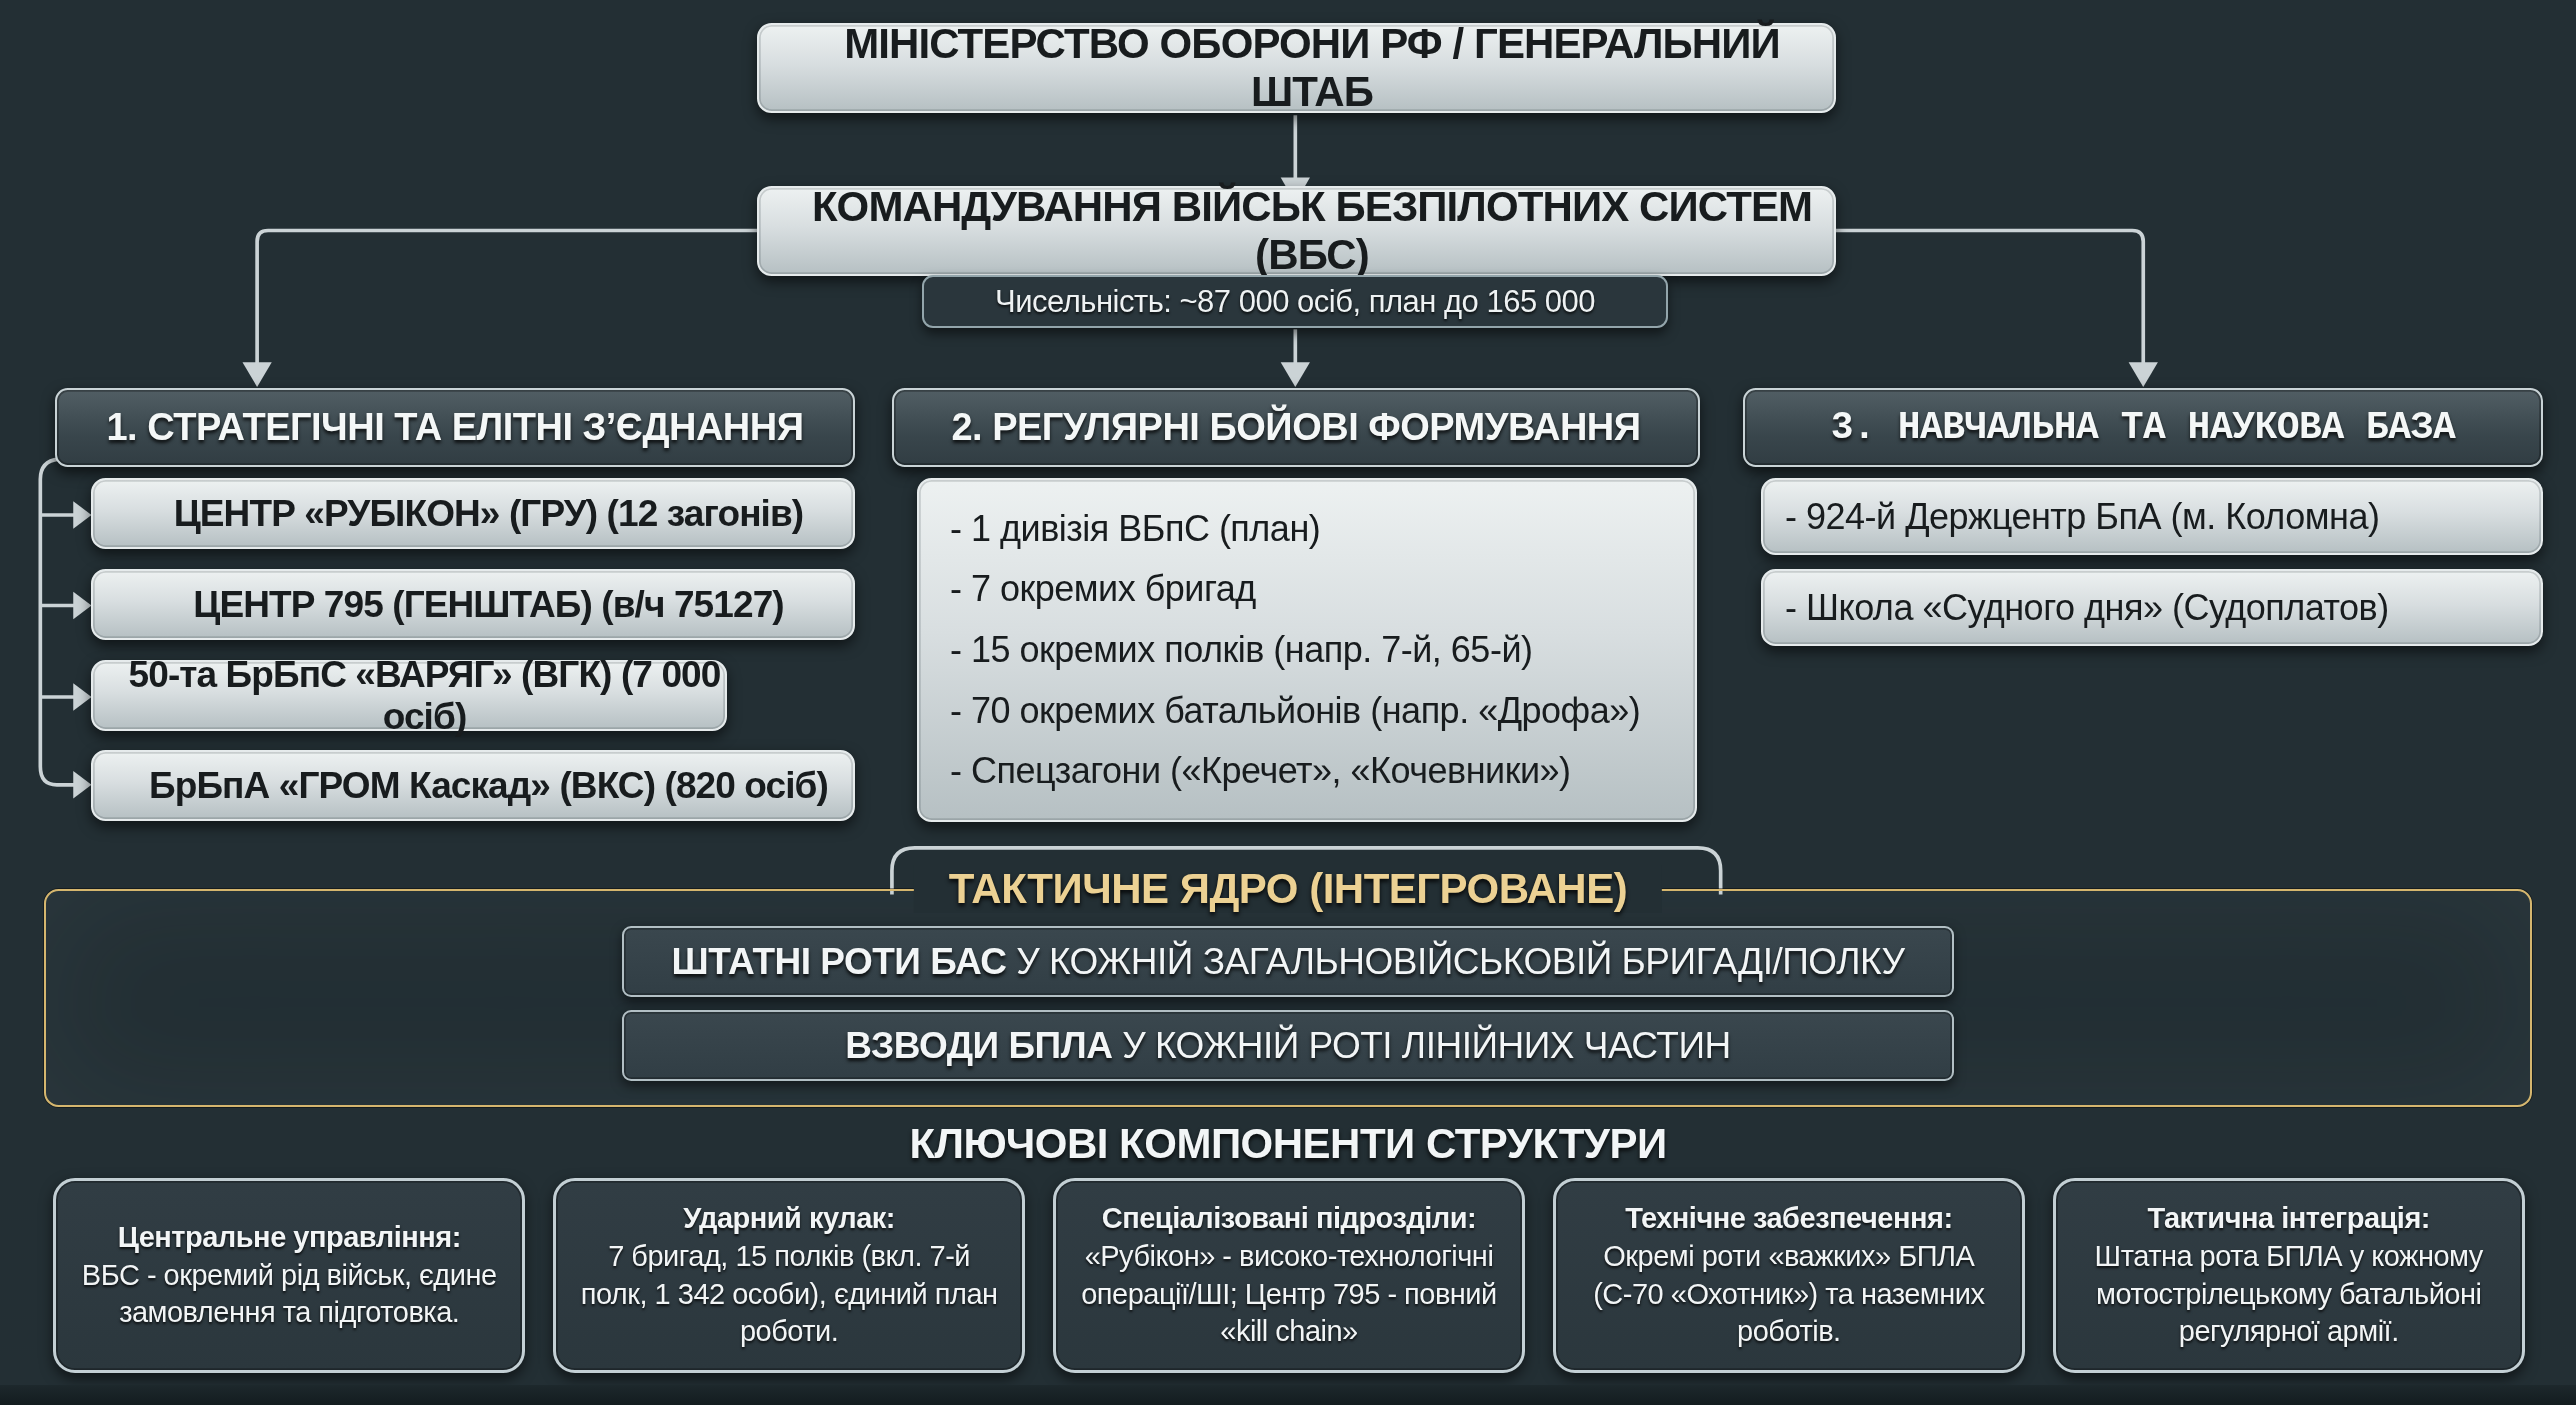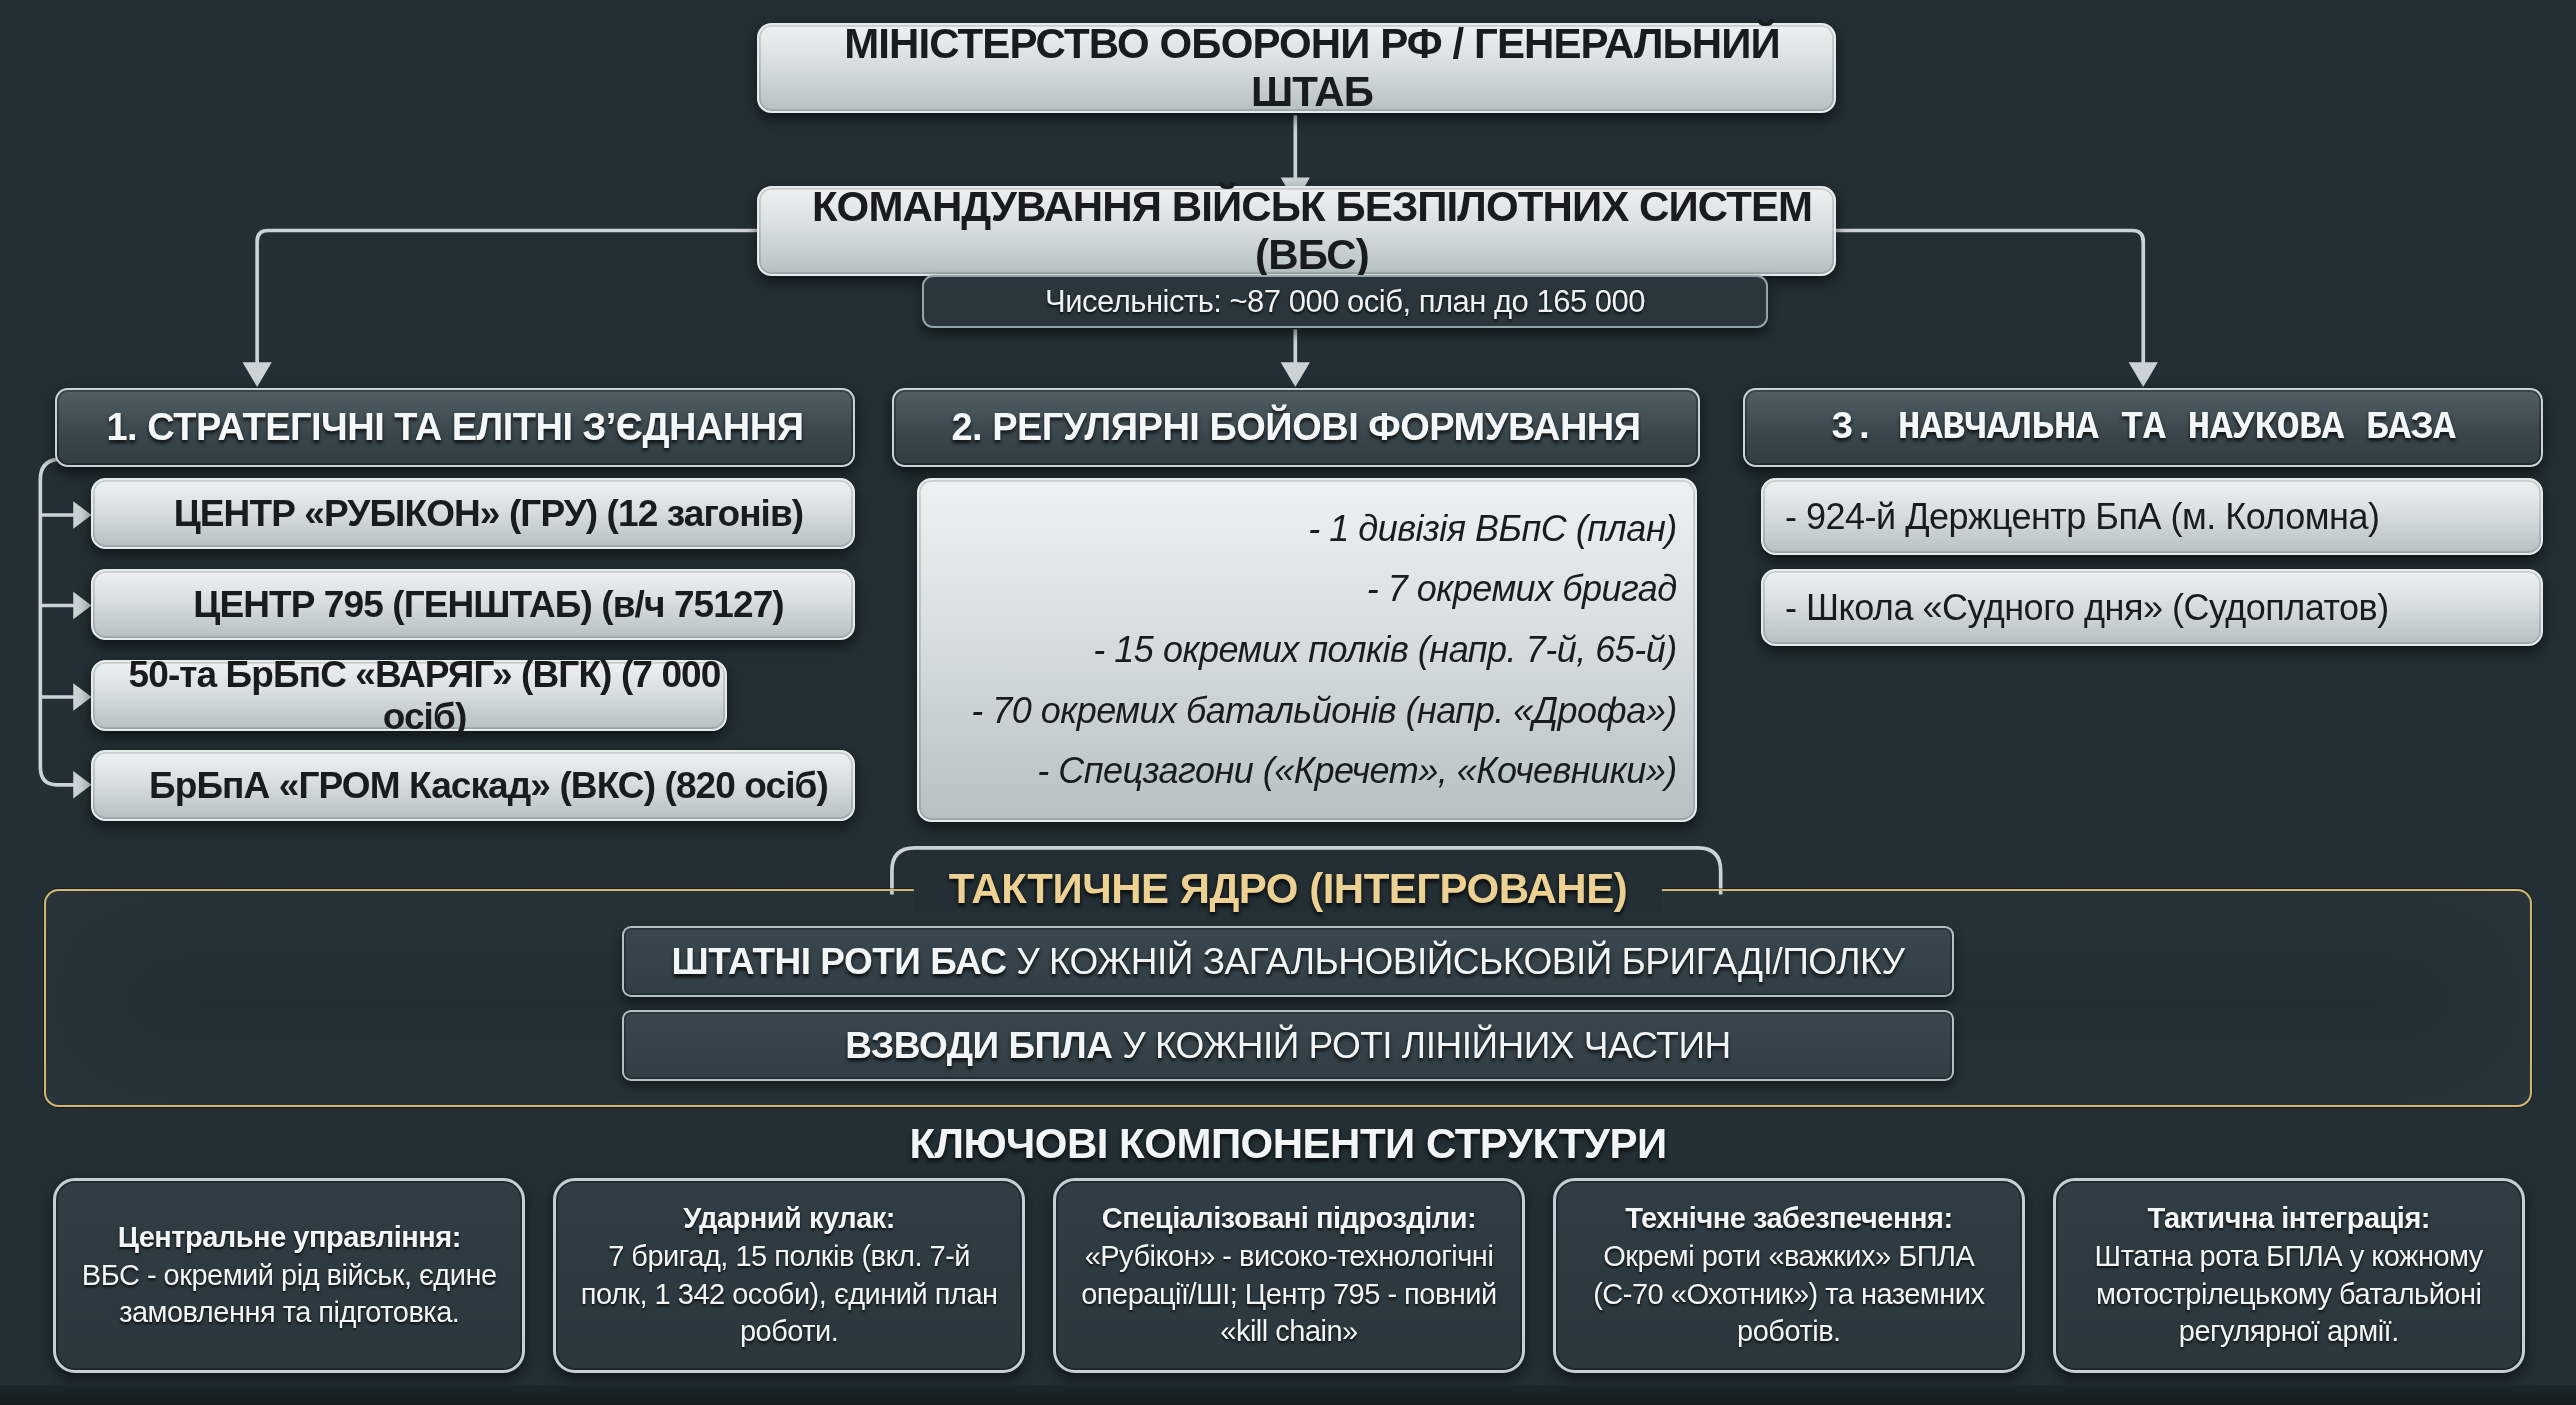--- a/index.html
+++ b/index.html
@@ -46,22 +46,22 @@
     border: 2.7px solid #93a5ab;
     border-radius: 11px;
     box-shadow: 0 5.5px 11px rgba(0,0,0,.5);
     color: #eef2f3;
     font-size: 31px; font-weight: 400;
     text-shadow: 0 1.8px 2.7px rgba(0,0,0,.8);
   }
 
   
   .listbox {
-    flex-direction: column; align-items: flex-end; justify-content: space-evenly;
-    text-align: left; padding: 9.1px 18.3px 9.1px 31px; font-style: italic;
+    flex-direction: column; align-items: flex-start; justify-content: space-evenly;
+    text-align: left; padding: 9.1px 18.3px 9.1px 31px;
   }
   .list-line { font-size: 36px; font-weight: 400; color: #181c1e; letter-spacing: -0.5px; }
 
   .col3-item { justify-content: flex-start; text-align: left; padding: 7.3px 22px; font-size: 36px; font-weight: 400; letter-spacing: -0.5px; }
 
   
   .gold-box {
     position: absolute; z-index: 2; box-sizing: border-box;
     border: 2.7px solid #d5b66e; border-radius: 14.6px;
     box-shadow: 0 0 0 0.9px rgba(0,0,0,.4), inset 0 0 128px rgba(140,170,180,.08);
@@ -147,21 +147,21 @@
   </svg>
 
   <div class="node light big" style="left:757px; top:23px; width:1079px; height:90px;">
     <span>МІНІСТЕРСТВО ОБОРОНИ РФ / ГЕНЕРАЛЬНИЙ ШТАБ</span>
   </div>
 
   <div class="node light big" style="left:757px; top:186px; width:1079px; height:90px;">
     <span>КОМАНДУВАННЯ ВІЙСЬК БЕЗПІЛОТНИХ СИСТЕМ (ВБС)</span>
   </div>
 
-  <div class="node subtitle" style="left:922px; top:275px; width:846px; height:53px;">
+  <div class="node subtitle" style="left:922px; top:275px; width:746px; height:53px;">
     <span>Чисельність: ~87 000 осіб, план до 165 000</span>
   </div>
 
   <div class="node colhead" style="left:55px; top:388px; width:800px; height:79px;">
     <span>1. СТРАТЕГІЧНІ ТА ЕЛІТНІ З’ЄДНАННЯ</span>
   </div>
   <div class="node colhead" style="left:892px; top:388px; width:808px; height:79px;">
     <span>2. РЕГУЛЯРНІ БОЙОВІ ФОРМУВАННЯ</span>
   </div>
   <div class="node colhead" style="left:1743px; top:388px; width:800px; height:79px;font-family:Liberation Mono, monospace;">

